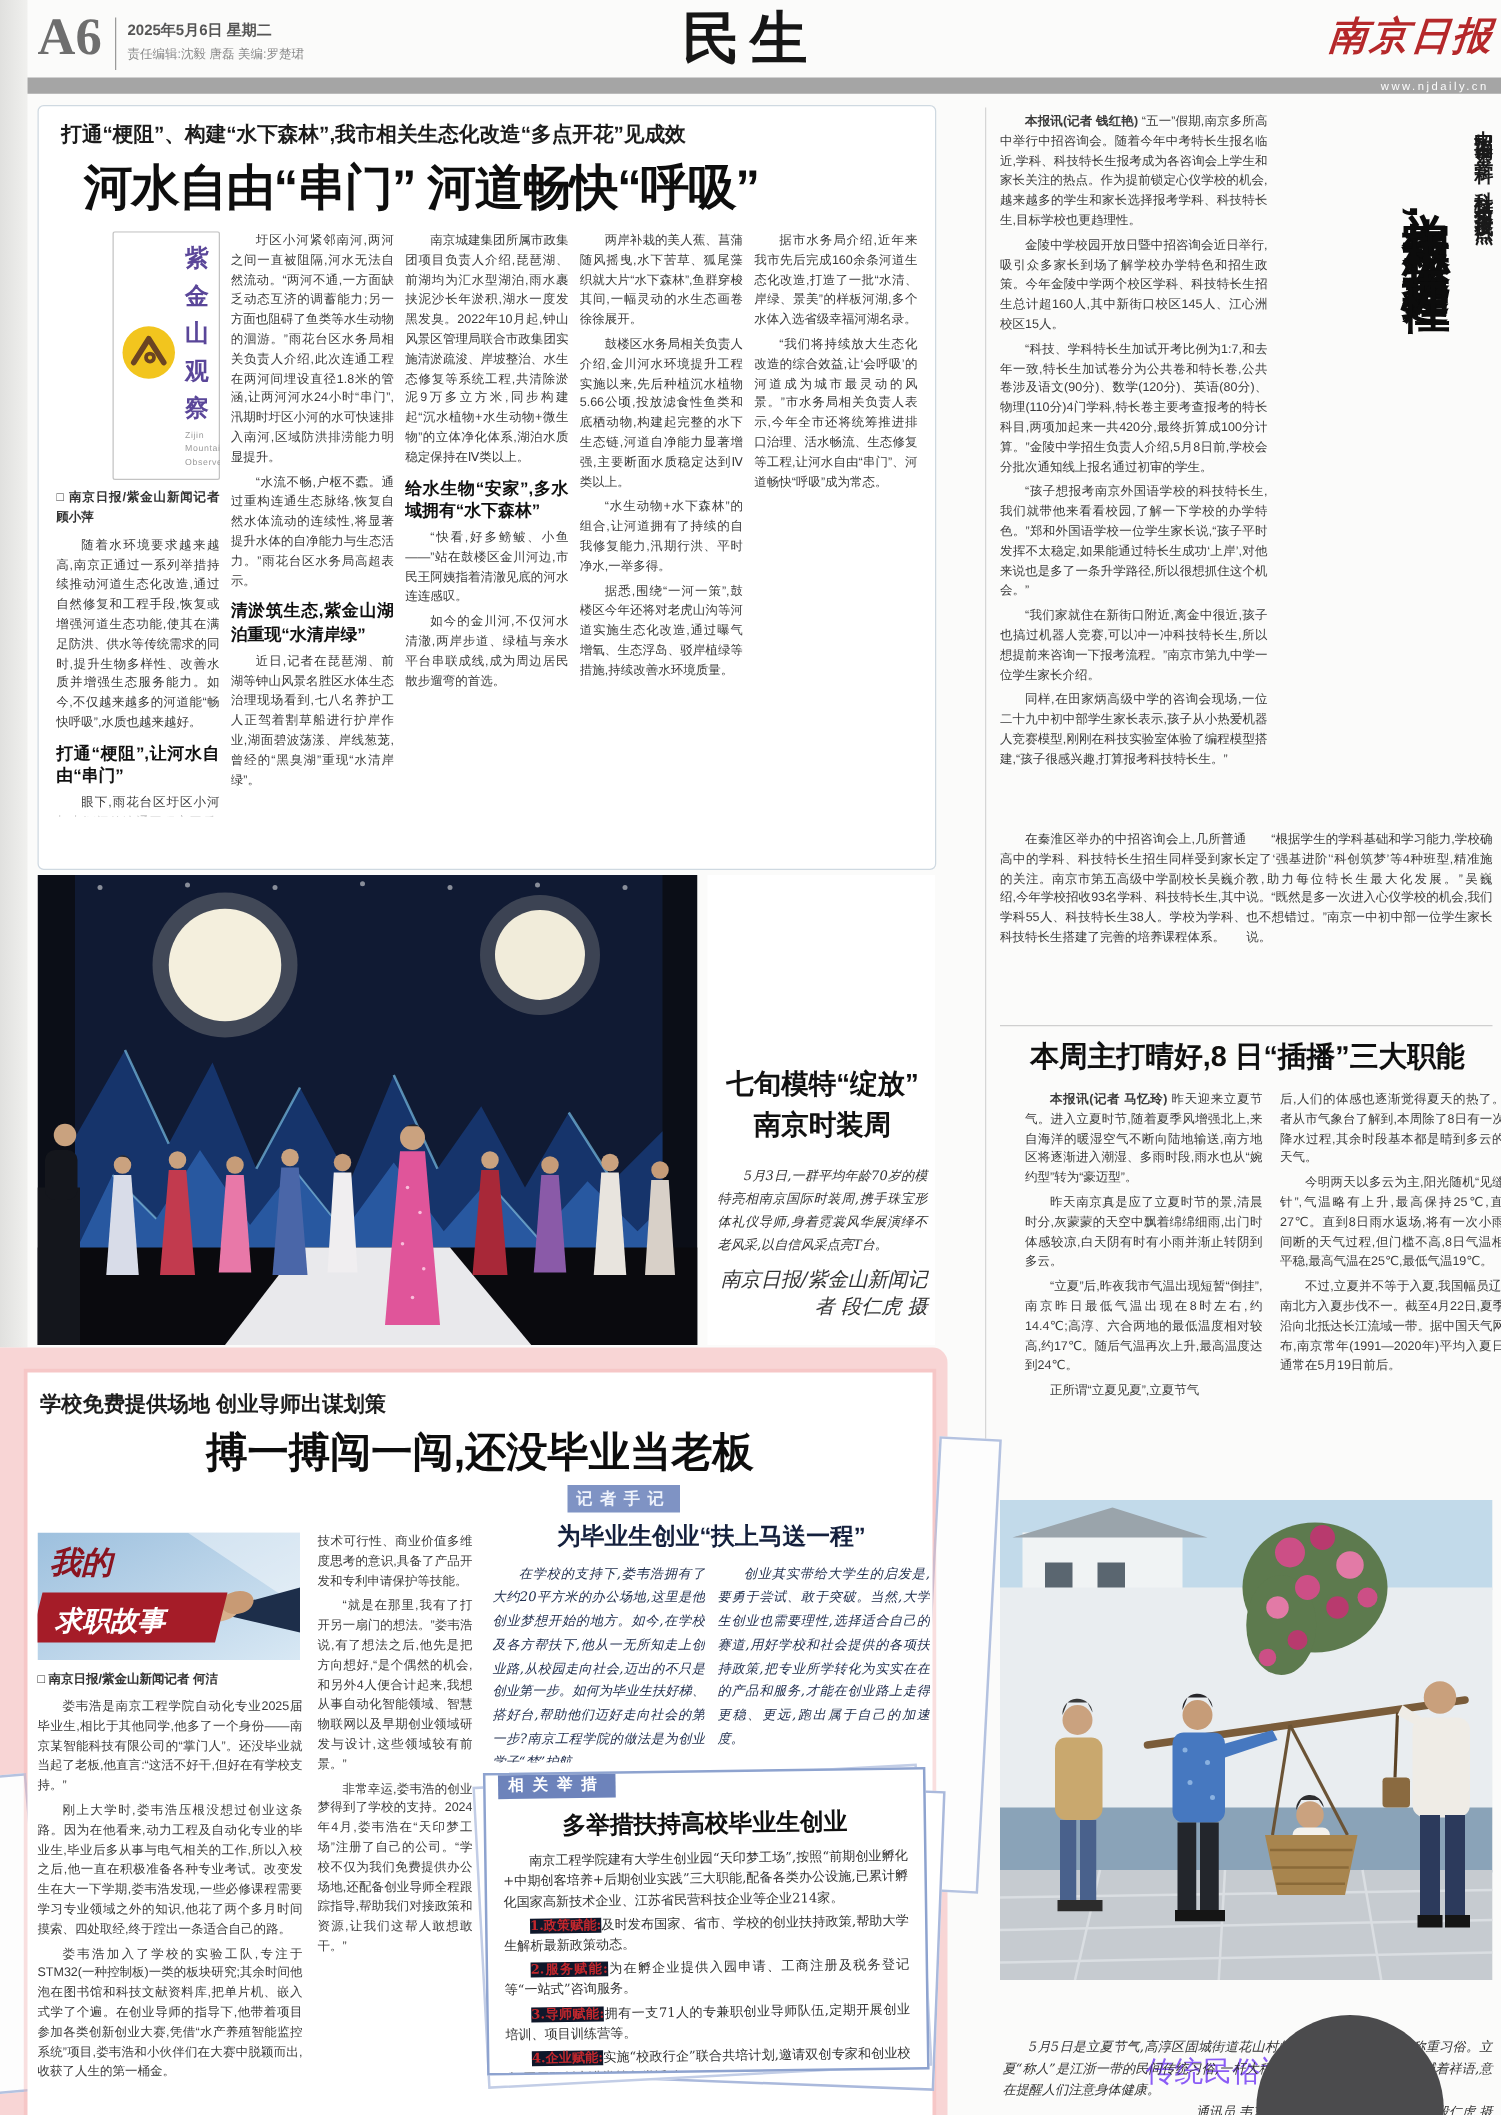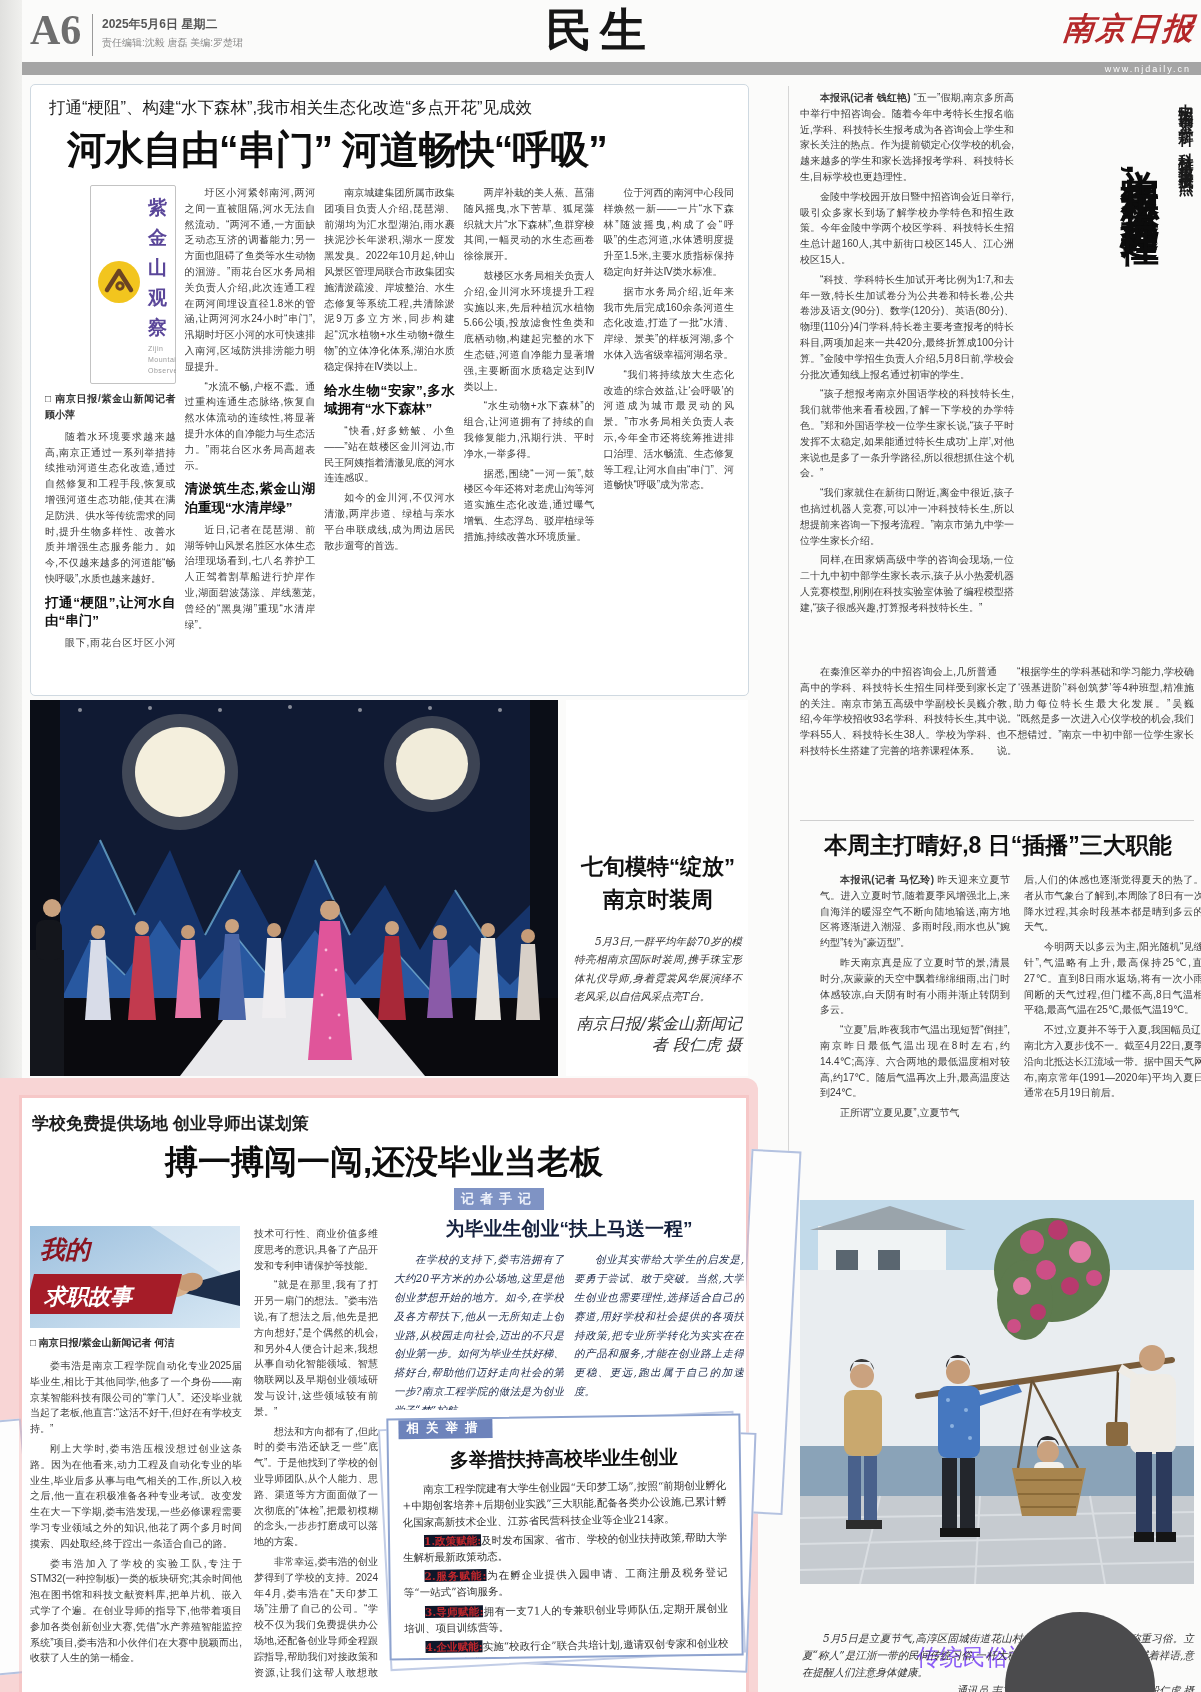--- a/index.html
+++ b/index.html
@@ -13,21 +13,21 @@
   .hdr-rule{left:92px;top:14px;width:1px;height:42px;background:#9a9a9a;}
   .hdr-date{left:102px;top:16px;font-size:12px;font-weight:bold;color:#555;}
   .hdr-eds{left:102px;top:36px;font-size:10px;color:#8a8a8a;}
   .section-title{left:500px;top:0px;width:200px;text-align:center;font-size:46px;font-weight:900;color:#161616;letter-spacing:8px;}
   .masthead{left:1030px;top:8px;width:165px;text-align:right;font-family:"DejaVu Serif","Liberation Serif",serif;
             font-weight:bold;font-style:italic;font-size:31px;color:#b5282a;letter-spacing:2px;transform:skewX(-5deg);}
   .gray-bar{left:22px;top:62px;width:1179px;height:13px;background:#a5a5a5;display:flex;justify-content:flex-end;align-items:center;}
   .gray-bar span{font-size:9px;color:#fdfdfd;letter-spacing:2px;padding-right:10px;}
   
   .river-box{left:30px;top:84px;width:719px;height:612px;border:1px solid #cfd9e1;border-radius:5px;padding:10px 14px;box-sizing:border-box;background:#fff;}
-  .river-kicker{font-size:16.5px;font-weight:normal;color:#1c1c1c;margin:2px 0 4px 4px;}
+  .river-kicker{font-size:16.5px;font-weight:bold;color:#1c1c1c;margin:2px 0 4px 4px;}
   .river-head{font-size:39px;font-weight:900;color:#0e0e0e;letter-spacing:-1px;margin:0 0 8px 22px;}
   .river-cols{display:flex;gap:9px;height:468px;overflow:hidden;}
   .rcol{flex:1 1 0;overflow:hidden;}
   .btext{font-size:10px;line-height:1.58;text-align:justify;color:#3b3b3b;}
   .btext p{margin:0 0 4px;text-indent:2em;}
   .subhead{font-size:13.5px;font-weight:bold;color:#101010;line-height:1.35;margin:7px 0 5px;text-indent:0;}
   .logo-box{border:1px solid #c3c3c3;border-radius:2px;padding:7px 6px;display:flex;align-items:center;gap:7px;margin-bottom:7px;background:#fff;margin-left:45px;}
   .logo-texts .lt1{font-size:19px;font-weight:900;color:#5a4699;letter-spacing:1px;}
   .logo-texts .lt2{font-size:7px;color:#9a9a9a;letter-spacing:.5px;}
   .byline{font-size:10px;font-weight:bold;color:#333;margin:0 0 6px;}
@@ -135,21 +135,20 @@
         <p>“快看,好多鳑鲏、小鱼——”站在鼓楼区金川河边,市民王阿姨指着清澈见底的河水连连感叹。</p>
         <p>如今的金川河,不仅河水清澈,两岸步道、绿植与亲水平台串联成线,成为周边居民散步遛弯的首选。</p>
       </div>
       <div class="rcol">
         <p>两岸补栽的美人蕉、菖蒲随风摇曳,水下苦草、狐尾藻织就大片“水下森林”,鱼群穿梭其间,一幅灵动的水生态画卷徐徐展开。</p>
         <p>鼓楼区水务局相关负责人介绍,金川河水环境提升工程实施以来,先后种植沉水植物5.66公顷,投放滤食性鱼类和底栖动物,构建起完整的水下生态链,河道自净能力显著增强,主要断面水质稳定达到Ⅳ类以上。</p>
         <p>“水生动物+水下森林”的组合,让河道拥有了持续的自我修复能力,汛期行洪、平时净水,一举多得。</p>
         <p>据悉,围绕“一河一策”,鼓楼区今年还将对老虎山沟等河道实施生态化改造,通过曝气增氧、生态浮岛、驳岸植绿等措施,持续改善水环境质量。</p>
       </div>
       <div class="rcol">
-        <p>位于河西的南河中心段同样焕然一新——一片“水下森林”随波摇曳,构成了会“呼吸”的生态河道,水体透明度提升至1.5米,主要水质指标保持稳定向好并达Ⅳ类水标准。</p>
         <p>据市水务局介绍,近年来我市先后完成160余条河道生态化改造,打造了一批“水清、岸绿、景美”的样板河湖,多个水体入选省级幸福河湖名录。</p>
         <p>“我们将持续放大生态化改造的综合效益,让‘会呼吸’的河道成为城市最灵动的风景。”市水务局相关负责人表示,今年全市还将统筹推进排口治理、活水畅流、生态修复等工程,让河水自由“串门”、河道畅快“呼吸”成为常态。</p>
       </div>
     </div>
   </section>
 
   <div class="abs fashion-photo">
     <svg width="528" height="376" viewBox="0 0 528 376">
       <rect width="528" height="376" fill="#0b0e17"></rect>
       <rect x="30" width="470" height="302" fill="#101a33"></rect>
@@ -410,21 +409,20 @@
     <div class="in su-byline">□ 南京日报/紫金山新闻记者 何洁</div>
 
     <div class="in su-c1 btext">
       <p>娄韦浩是南京工程学院自动化专业2025届毕业生,相比于其他同学,他多了一个身份——南京某智能科技有限公司的“掌门人”。还没毕业就当起了老板,他直言:“这活不好干,但好在有学校支持。”</p>
       <p>刚上大学时,娄韦浩压根没想过创业这条路。因为在他看来,动力工程及自动化专业的毕业生,毕业后多从事与电气相关的工作,所以入校之后,他一直在积极准备各种专业考试。改变发生在大一下学期,娄韦浩发现,一些必修课程需要学习专业领域之外的知识,他花了两个多月时间摸索、四处取经,终于蹚出一条适合自己的路。</p>
       <p>娄韦浩加入了学校的实验工队,专注于STM32(一种控制板)一类的板块研究;其余时间他泡在图书馆和科技文献资料库,把单片机、嵌入式学了个遍。在创业导师的指导下,他带着项目参加各类创新创业大赛,凭借“水产养殖智能监控系统”项目,娄韦浩和小伙伴们在大赛中脱颖而出,收获了人生的第一桶金。</p>
     </div>
     <div class="in su-c2 btext">
       <p style="text-indent:0">技术可行性、商业价值多维度思考的意识,具备了产品开发和专利申请保护等技能。</p>
       <p>“就是在那里,我有了打开另一扇门的想法。”娄韦浩说,有了想法之后,他先是把方向想好,“是个偶然的机会,和另外4人便合计起来,我想从事自动化智能领域、智慧物联网以及早期创业领域研发与设计,这些领域较有前景。”</p>
-      <p>想法和方向都有了,但此时的娄韦浩还缺乏一些“底气”。于是他找到了学校的创业导师团队,从个人能力、思路、渠道等方方面面做了一次彻底的“体检”,把最初模糊的念头,一步步打磨成可以落地的方案。</p>
       <p>非常幸运,娄韦浩的创业梦得到了学校的支持。2024年4月,娄韦浩在“天印梦工场”注册了自己的公司。“学校不仅为我们免费提供办公场地,还配备创业导师全程跟踪指导,帮助我们对接政策和资源,让我们这帮人敢想敢干。”</p>
     </div>
 
     <div class="in note-badge">记者手记</div>
     <div class="in note-head">为毕业生创业“扶上马送一程”</div>
     <div class="in note-col nc1">
         <p>在学校的支持下,娄韦浩拥有了大约20平方米的办公场地,这里是他创业梦想开始的地方。如今,在学校及各方帮扶下,他从一无所知走上创业路,从校园走向社会,迈出的不只是创业第一步。如何为毕业生扶好梯、搭好台,帮助他们迈好走向社会的第一步?南京工程学院的做法是为创业学子“梦”护航。</p>
       </div>
     <div class="in note-col nc2">
         <p>创业其实带给大学生的启发是,要勇于尝试、敢于突破。当然,大学生创业也需要理性,选择适合自己的赛道,用好学校和社会提供的各项扶持政策,把专业所学转化为实实在在的产品和服务,才能在创业路上走得更稳、更远,跑出属于自己的加速度。</p>

